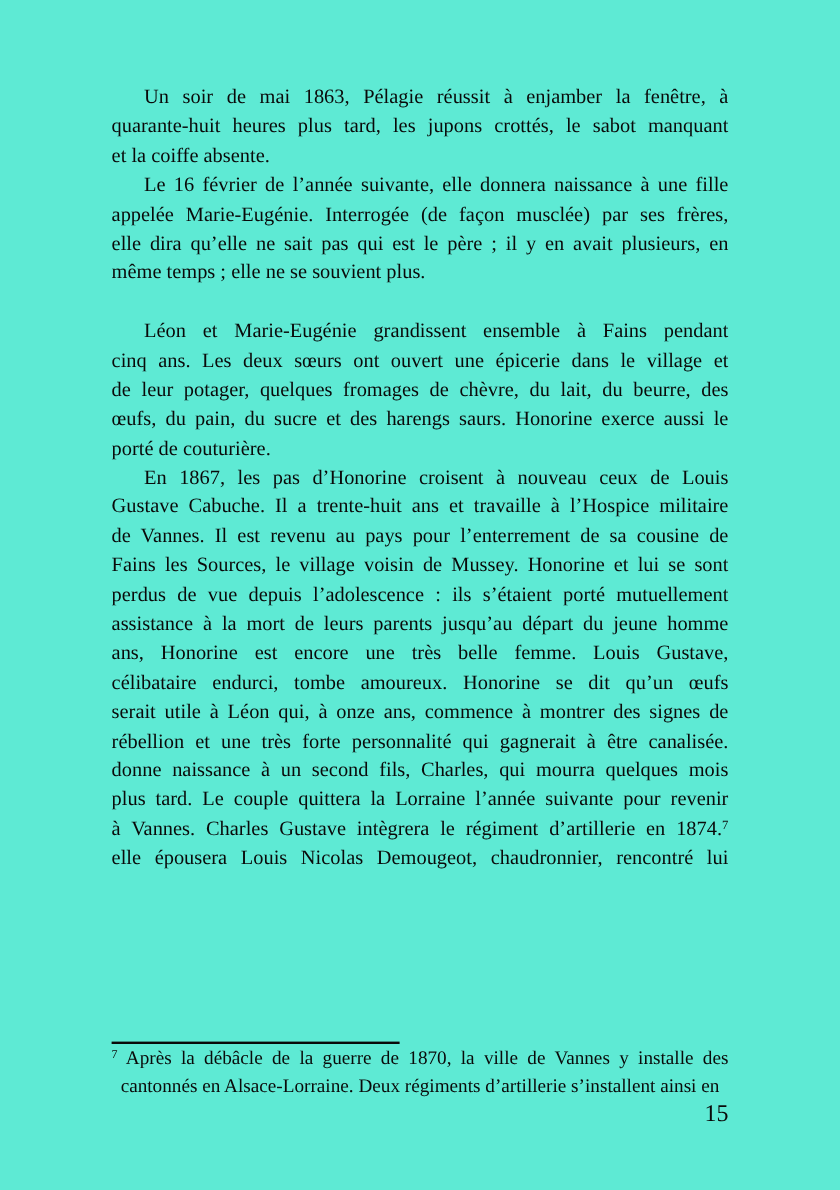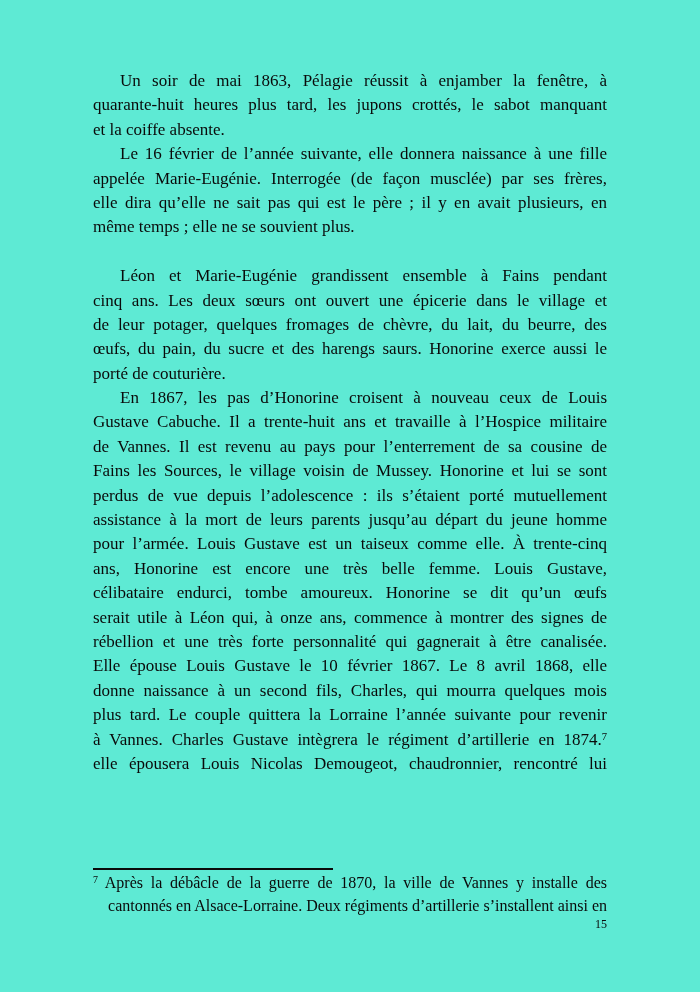--- a/index.html
+++ b/index.html
@@ -28,21 +28,21 @@
   .paragraph.section-break { margin-top: 24.4px; }
   .line {
     text-align: justify;
     text-align-last: justify;
     height: 24.4px;
     overflow: hidden;
     white-space: normal;
   }
   .line.first-line { padding-left: 27px; }
   .line.line-left {
-    text-align: right;
+    text-align: center;
     text-align-last: left;
   }
   sup.fnref {
     font-size: 0.62em;
     line-height: 0;
     vertical-align: baseline;
     position: relative;
     top: -0.48em;
   }
   .footnote-sep {
@@ -59,21 +59,21 @@
     top: 872px;
     width: 514px;
     font-size: 16px;
     line-height: 22.5px;
   }
   .footnote .line { height: 22.5px; }
   .page-number {
     position: absolute;
     right: 93px;
     top: 917px;
-    font-size: 12px;
+    font-size: 20px;
     text-align: right;
   }
 </style>
 </head>
 <body>
 
 <div class="page">
   <div class="body-text">
       <div class="paragraph">
         <div class="line first-line"><span>Un soir de mai 1863, Pélagie réussit à enjamber la fenêtre, à</span></div>
@@ -93,26 +93,24 @@
         <div class="line"><span>œufs, du pain, du sucre et des harengs saurs. Honorine exerce aussi le</span></div>
         <div class="line line-left"><span>porté de couturière.</span></div>
       </div>
       <div class="paragraph">
         <div class="line first-line"><span>En 1867, les pas d’Honorine croisent à nouveau ceux de Louis</span></div>
         <div class="line"><span>Gustave Cabuche. Il a trente-huit ans et travaille à l’Hospice militaire</span></div>
         <div class="line"><span>de Vannes. Il est revenu au pays pour l’enterrement de sa cousine de</span></div>
         <div class="line"><span>Fains les Sources, le village voisin de Mussey. Honorine et lui se sont</span></div>
         <div class="line"><span>perdus de vue depuis l’adolescence : ils s’étaient porté mutuellement</span></div>
         <div class="line"><span>assistance à la mort de leurs parents jusqu’au départ du jeune homme</span></div>
-        <div class="line"><span>pour l’armée. Louis Gustave est un taiseux comme elle. À trente-cinq</span></div>
         <div class="line"><span>ans, Honorine est encore une très belle femme. Louis Gustave,</span></div>
         <div class="line"><span>célibataire endurci, tombe amoureux. Honorine se dit qu’un œufs</span></div>
         <div class="line"><span>serait utile à Léon qui, à onze ans, commence à montrer des signes de</span></div>
         <div class="line"><span>rébellion et une très forte personnalité qui gagnerait à être canalisée.</span></div>
-        <div class="line"><span>Elle épouse Louis Gustave le 10 février 1867. Le 8 avril 1868, elle</span></div>
         <div class="line"><span>donne naissance à un second fils, Charles, qui mourra quelques mois</span></div>
         <div class="line"><span>plus tard. Le couple quittera la Lorraine l’année suivante pour revenir</span></div>
         <div class="line"><span>à Vannes. Charles Gustave intègrera le régiment d’artillerie en 1874.</span><sup class="fnref">7</sup></div>
       </div>
       <div class="paragraph">
         <div class="line"><span>elle épousera Louis Nicolas Demougeot, chaudronnier, rencontré lui</span></div>
       </div>
     </div>
   <div class="footnote-sep"></div>
   <div class="footnote">

